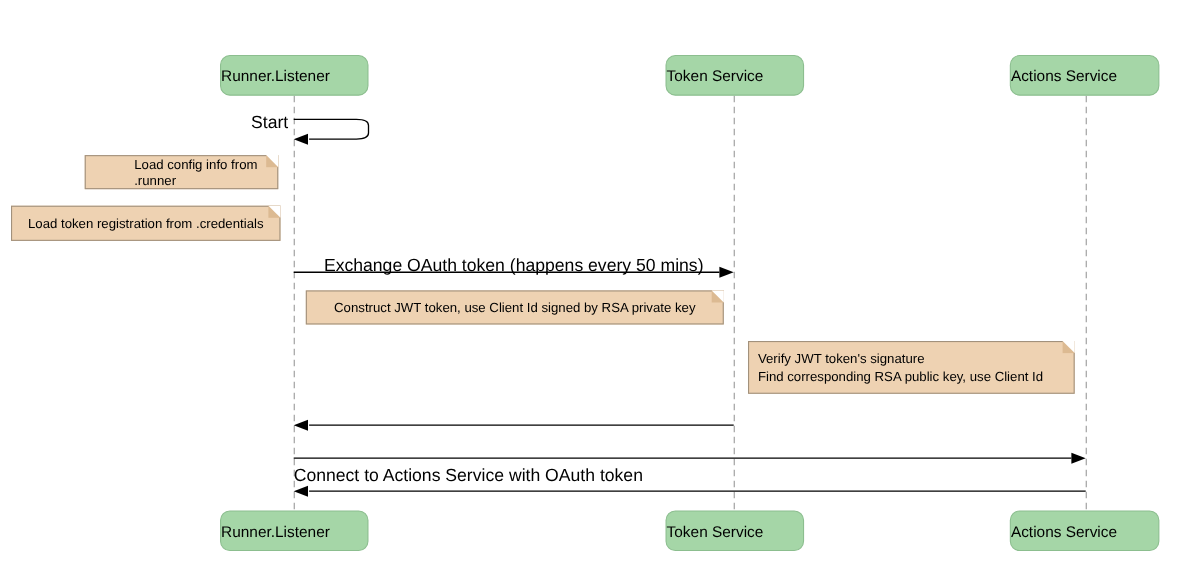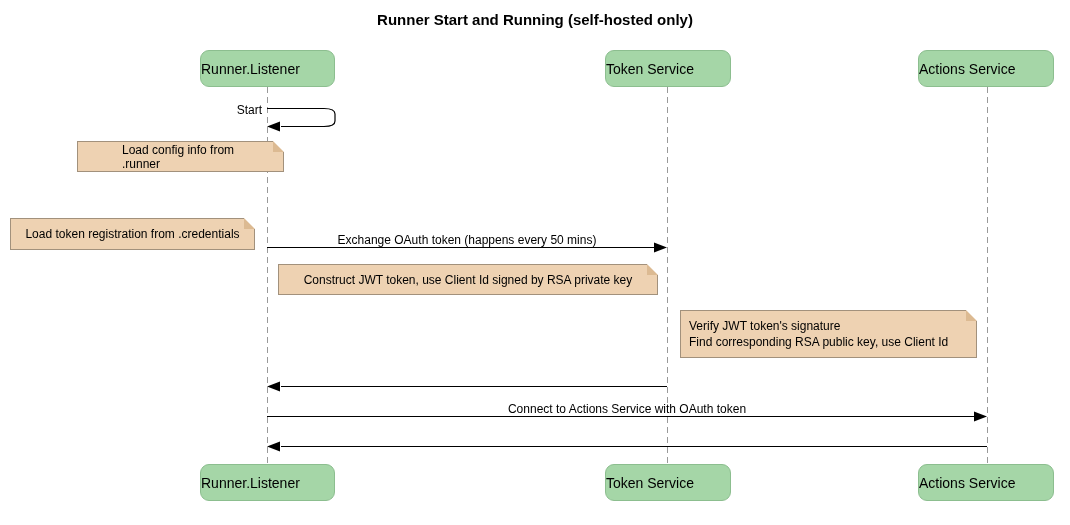--- a/index.html
+++ b/index.html
@@ -19,21 +19,21 @@
     position:absolute;
     background:var(--participant-fill,#a5d6a7);
     border:1px solid var(--participant-border,#8cbe8f);
     border-radius:9px;
     display:flex;align-items:center;justify-content:flex-start;
     font-size:14px;
     box-sizing:border-box;
   }
   .overlay{position:absolute;left:0;top:0;pointer-events:none;}
   .msg-label{
-    position:absolute;font-size:12px;white-space:nowrap;
+    position:absolute;font-size:16px;white-space:nowrap;
   }
   .note{
     position:absolute;
     background:var(--note-fill,#eed2b2);
     border:1px solid var(--note-border,#a2917c);
     box-sizing:border-box;
     font-size:12px;
     display:flex;align-items:center;justify-content:center;
     padding:2px 8px;
   }
@@ -46,21 +46,20 @@
     border-width:0 11px 11px 0;
     border-color:#fff #fff var(--note-fold,#dcba92) var(--note-fold,#dcba92);
   }
   .note .lines{display:block;line-height:1.35;}
 </style>
 </head>
 <body>
 
 <div class="diagram">
 
-  <div class="title">Runner Start and Running (self-hosted only)</div>
 
   <svg class="overlay" width="1070" height="525">
     <g stroke="#999" stroke-width="1" stroke-dasharray="6,4">
       <line x1="267.5" y1="87" x2="267.5" y2="464"></line>
       <line x1="667.5" y1="87" x2="667.5" y2="464"></line>
       <line x1="987.5" y1="87" x2="987.5" y2="464"></line>
     </g>
     <g stroke="#000" stroke-width="1.2" fill="none">
       <path d="M267 108.5 H324 Q335 108.5 335 114 V121 Q335 126.5 324 126.5 H281"></path>
       <line x1="267" y1="247.5" x2="654" y2="247.5"></line>
@@ -95,28 +94,28 @@
   </div>
   <div class="participant" style="left:918px;top:464px;width:136px;height:37px;">
     <span>Actions Service</span>
   </div>
 
   <div class="msg-label" style="left:170px;top:103px;width:92px;text-align:right;">Start</div>
 
   <div class="msg-label" style="left:267px;top:233px;width:400px;text-align:center;">Exchange OAuth token (happens every 50 mins)</div>
 
 
-  <div class="msg-label" style="left:267px;top:402px;width:720px;text-align:center;">Connect to Actions Service with OAuth token</div>
+  <div class="msg-label" style="left:267px;top:424px;width:720px;">Connect to Actions Service with OAuth token</div>
 
 
-  <div class="note" style="left:77px;top:141px;width:207px;height:31px;padding-left:44px;">
+  <div class="note" style="left:77px;top:141px;width:176px;height:31px;padding-left:44px;">
     <span>Load config info from .runner</span>
   </div>
 
-  <div class="note" style="left:10px;top:187px;width:245px;height:32px;margin-top:31px;">
+  <div class="note" style="left:10px;top:187px;width:245px;height:32px;">
     <span>Load token registration from .credentials</span>
   </div>
 
   <div class="note" style="left:278px;top:264px;width:380px;height:31px;">
     <span>Construct JWT token, use Client Id signed by RSA private key</span>
   </div>
 
   <div class="note left-text" style="left:680px;top:310px;width:297px;height:48px;">
     <span class="lines">
       <span style="display:block;">Verify JWT token's signature</span>

